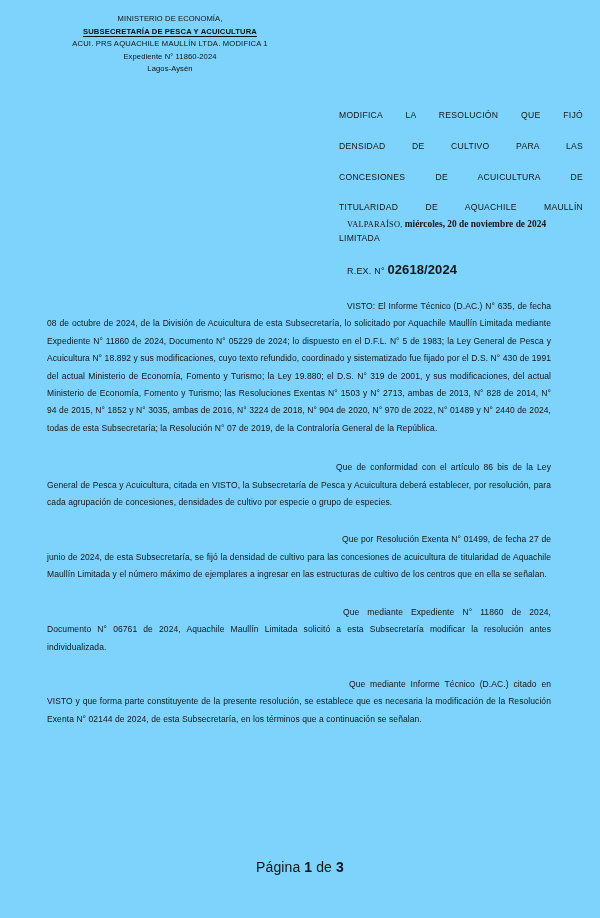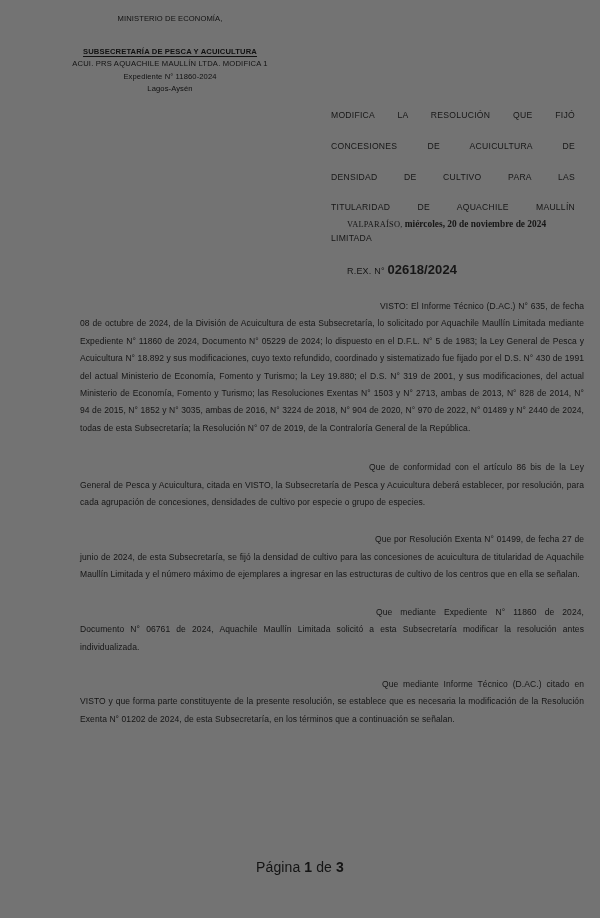--- a/index.html
+++ b/index.html
@@ -14,21 +14,21 @@
     font-family: "Liberation Sans", sans-serif;
     color: #1a1a1a;
     overflow: hidden;
   }
 
   .page {
     position: absolute;
     inset: 0;
     width: 600px;
     height: 918px;
-    background: #737373;
+    background: #7dd3fc;
   }
 
   
   .letterhead {
     position: absolute;
     left: 34px;
     top: 13px;
     width: 272px;
     text-align: center;
     font-size: 7.6px;
@@ -36,28 +36,27 @@
     letter-spacing: 0.1px;
     color: #111;
   }
   .letterhead .lh-line { display: block; white-space: nowrap; }
   .letterhead .lh-underline {
     display: inline-block;
     text-decoration: underline;
     text-underline-offset: 1.5px;
     font-weight: 600;
     letter-spacing: 0.15px;
-    margin-top: 20px;
   }
   .letterhead .lh-wide { letter-spacing: 0.2px; }
 
   
   .title-block {
     position: absolute;
-    left: 331px;
+    left: 339px;
     top: 108px;
     width: 244px;
     font-size: 8.6px;
     line-height: 15.4px;
     text-align: justify;
     text-justify: inter-word;
     letter-spacing: 0.25px;
     color: #161616;
   }
   .title-block .tline { display: block; }
@@ -102,21 +101,20 @@
     white-space: nowrap;
   }
   .resnum .rn-num { font-weight: bold; font-size: 13px; letter-spacing: 0.1px; }
 
   
   .body-area {
     position: absolute;
     left: 47px;
     top: 298px;
     width: 504px;
-    margin-left: 33px;
   }
   p.para {
     margin: 0;
     font-size: 8.5px;
     line-height: 17.4px;
     text-align: justify;
     text-justify: inter-word;
     letter-spacing: 0.08px;
     color: #151515;
     text-indent: 0;
@@ -158,22 +156,22 @@
   <div class="letterhead">
     <span class="lh-line">MINISTERIO DE ECONOMÍA,</span>
     <span class="lh-line"><span class="lh-underline">SUBSECRETARÍA DE PESCA Y ACUICULTURA</span></span>
     <span class="lh-line lh-wide">ACUI. PRS AQUACHILE MAULLÍN LTDA. MODIFICA 1</span>
     <span class="lh-line">Expediente N° 11860-2024</span>
     <span class="lh-line">Lagos-Aysén</span>
   </div>
 
   <div class="title-block">
     <span class="tline spread">MODIFICA LA RESOLUCIÓN QUE FIJÓ</span>
+    <span class="tline spread">DENSIDAD DE CULTIVO PARA LAS</span>
     <span class="tline spread">CONCESIONES DE ACUICULTURA DE</span>
-    <span class="tline spread">DENSIDAD DE CULTIVO PARA LAS</span>
     <span class="tline spread">TITULARIDAD DE AQUACHILE MAULLÍN</span>
     <span class="tline">LIMITADA</span>
   </div>
 
   <div class="placedate">
     <span class="city">VALPARAÍSO,</span>
     <span class="date">miércoles, 20 de noviembre de 2024</span>
   </div>
 
   <div class="resnum">
@@ -193,21 +191,21 @@
     <div class="sp-small"></div>
 
     <p class="para indent-c2">Que por Resolución Exenta N° 01499, de fecha 27 de junio de 2024, de esta Subsecretaría, se fijó la densidad de cultivo para las concesiones de acuicultura de titularidad de Aquachile Maullín Limitada y el número máximo de ejemplares a ingresar en las estructuras de cultivo de los centros que en ella se señalan.</p>
 
     <div class="sp-small"></div>
 
     <p class="para indent-c3">Que mediante Expediente N° 11860 de 2024, Documento N° 06761 de 2024, Aquachile Maullín Limitada solicitó a esta Subsecretaría modificar la resolución antes individualizada.</p>
 
     <div class="sp-small"></div>
 
-    <p class="para indent-c4">Que mediante Informe Técnico (D.AC.) citado en VISTO y que forma parte constituyente de la presente resolución, se establece que es necesaria la modificación de la Resolución Exenta N° 01202 de 2024, de esta Subsecretaría, en los términos que a continuación se señalan.</p>
+    <p class="para indent-c4">Que mediante Informe Técnico (D.AC.) citado en VISTO y que forma parte constituyente de la presente resolución, se establece que es necesaria la modificación de la Resolución Exenta N° 02144 de 2024, de esta Subsecretaría, en los términos que a continuación se señalan.</p>
 
   </div>
 
   <div class="footer">
     <span>Página</span>
     <span class="pg-num">1</span>
     <span>de</span>
     <span class="pg-num">3</span>
   </div>
 

